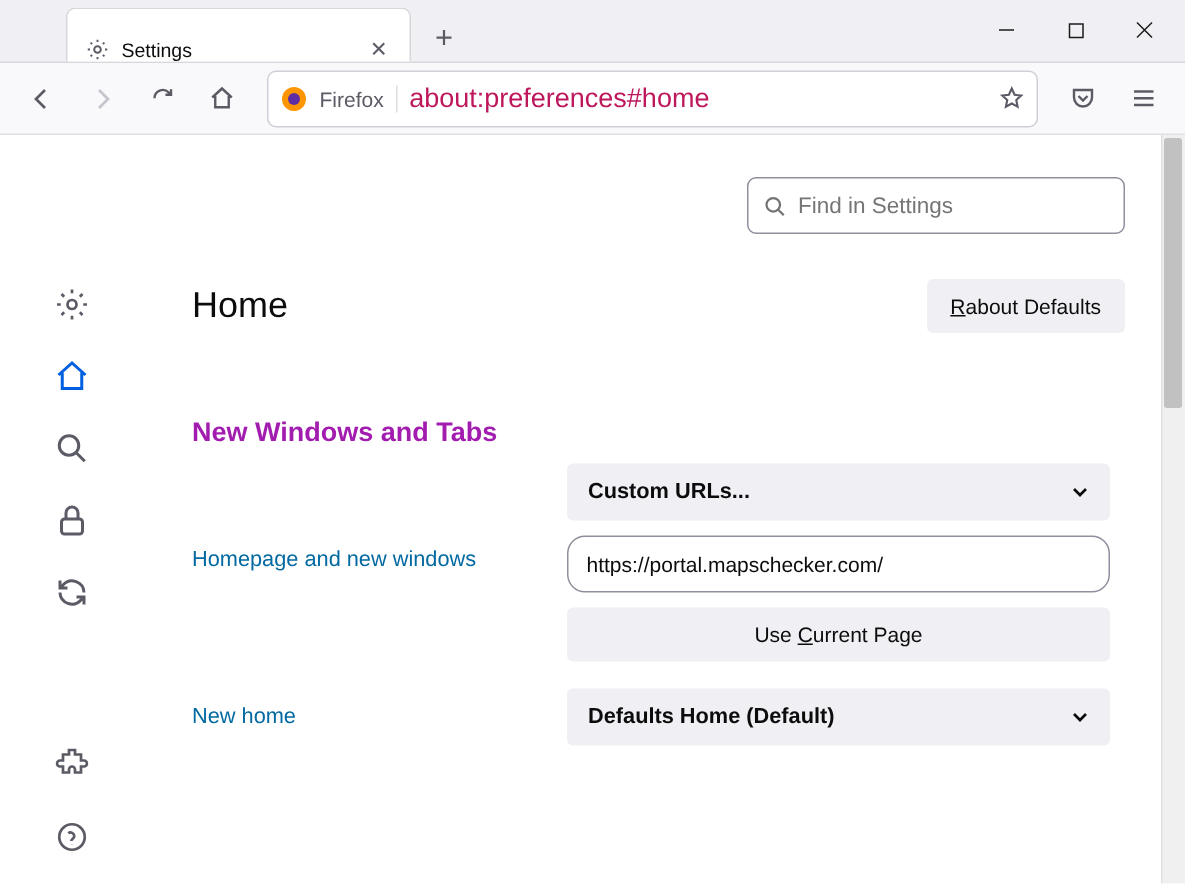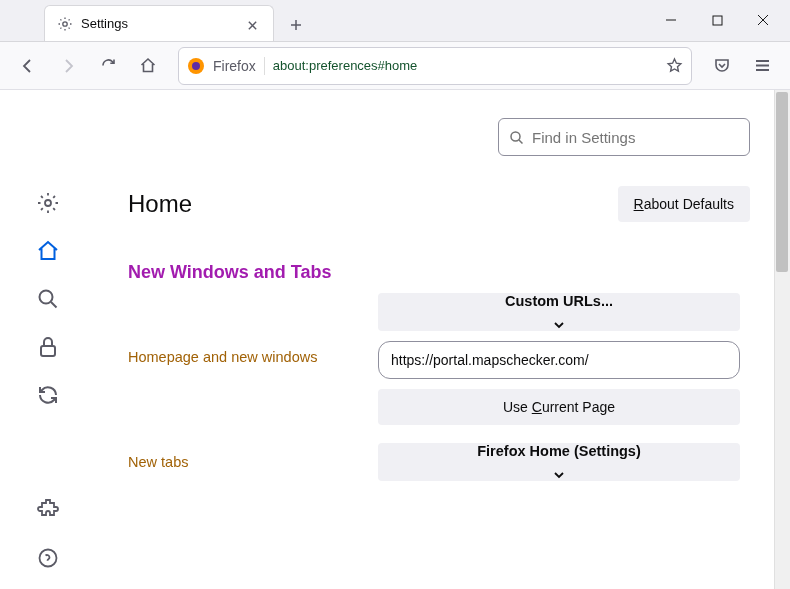--- a/index.html
+++ b/index.html
@@ -1,57 +1,57 @@
 <!DOCTYPE html>
 <html><head>
   <meta charset="utf-8">
   <style>
     * { margin: 0; padding: 0; box-sizing: border-box; font-family: "Segoe UI", Arial, sans-serif; }
     body { width: 790px; height: 589px; background: #fff; overflow: hidden; position: relative; }
 
     
     .titlebar { height: 42px; background: #f0f0f4; display: flex; align-items: flex-end; border-bottom: 1px solid #d7d7db; }
     .tab-strip { display: flex; align-items: flex-end; padding-left: 44px; flex: 1; }
-    .tab { display: flex; align-items: flex-start; height: 36px; min-width: 230px; background: #fff; border-radius: 6px 6px 0 0; border: 1px solid #d7d7db; border-bottom: none; padding: 10px 12px; gap: 8px; position: relative; }
+    .tab { display: flex; align-items: flex-end; height: 36px; min-width: 230px; background: #fff; border-radius: 6px 6px 0 0; border: 1px solid #d7d7db; border-bottom: none; padding: 0 12px; gap: 8px; position: relative; }
     .tab .favicon { width: 16px; height: 16px; color: #5b5b66; }
     .tab .title { font-size: 13px; color: #0c0c0d; flex: 1; }
     .tab .close { width: 18px; height: 18px; display: flex; align-items: center; justify-content: center; color: #5b5b66; border-radius: 3px; }
     .newtab { width: 32px; height: 32px; margin-left: 6px; display: flex; align-items: center; justify-content: center; color: #5b5b66; border-radius: 4px; }
     .window-controls { display: flex; padding-right: 4px; }
     .win-btn { width: 46px; height: 42px; display: flex; align-items: center; justify-content: center; color: #1b1b1b; }
 
     
     .navbar { height: 48px; background: #f9f9fb; display: flex; align-items: center; padding: 0 10px; gap: 4px; border-bottom: 1px solid #e0e0e6; }
     .nav-btn { width: 36px; height: 36px; display: flex; align-items: center; justify-content: center; color: #5b5b66; border-radius: 4px; }
     .nav-btn.disabled { color: #c4c4cc; }
     .urlbar { flex: 1; height: 36px; background: #fff; border: 1px solid #cfcfd8; border-radius: 6px; display: flex; align-items: center; padding: 18px 8px; margin: 0 8px; gap: 8px; }
     .urlbar .fx { width: 18px; height: 18px; }
     .urlbar .identity { font-size: 14px; color: #5b5b66; }
     .urlbar .sep { width: 1px; height: 18px; background: #ddd; }
-    .urlbar .addr { font-size: 13px; color: #14532d; flex: 1; }
+    .urlbar .addr { font-size: 18px; color: #be185d; flex: 1; }
     .urlbar .star { color: #5b5b66; }
 
     
     .content { display: flex; height: calc(589px - 90px); position: relative; }
     .sidebar { width: 96px; padding-top: 100px; display: flex; flex-direction: column; align-items: center; gap: 22px; }
     .side-item { width: 26px; height: 26px; color: #5b5b66; display: flex; align-items: center; justify-content: center; border-radius: 4px; }
     .side-item.active { color: #0060df; }
     .main { flex: 1; padding: 28px 40px 0 32px; position: relative; }
     .search-wrap { display: flex; justify-content: flex-end; margin-bottom: 30px; }
     .search-box { width: 252px; height: 38px; border: 1px solid #8f8f9d; border-radius: 6px; display: flex; align-items: center; padding: 0 10px; gap: 8px; color: #737373; }
     .search-box input { border: none; outline: none; font-size: 15px; flex: 1; background: transparent; color: #14532d; }
-    .heading-row { display: flex; align-items: center; justify-content: space-between; margin-bottom: 40px; }
+    .heading-row { display: flex; align-items: center; justify-content: space-between; margin-bottom: 56px; }
     .page-title { font-size: 24px; font-weight: 400; color: #0c0c0d; }
     .btn { height: 36px; padding: 0 16px; background: #f0f0f4; border: none; border-radius: 4px; font-size: 14px; color: #0c0c0d; cursor: pointer; }
     .section-title { font-size: 18px; font-weight: 600; color: #a21caf; margin-bottom: 10px; }
     .section-desc { font-size: 14.5px; color: #0c0c0d; margin-bottom: 36px; line-height: 1.5; }
     .form-row { display: flex; align-items: center; gap: 20px; margin-bottom: 12px; }
-    .form-label { width: 230px; font-size: 14.5px; color: #a16207; }
+    .form-label { width: 230px; font-size: 14.5px; color: #0369a1; }
     .form-control-col { flex: 1; display: flex; flex-direction: column; gap: 10px; max-width: 362px; }
-    .dropdown { height: 38px; background: #f0f0f4; border: none; border-radius: 4px; display: flex; align-items: center; justify-content: space-between; padding: 0 14px; font-size: 14.5px; color: #0c0c0d; font-weight: 600; flex-direction: column; }
+    .dropdown { height: 38px; background: #f0f0f4; border: none; border-radius: 4px; display: flex; align-items: center; justify-content: space-between; padding: 0 14px; font-size: 14.5px; color: #0c0c0d; font-weight: 600; }
     .text-input { height: 38px; border: 1px solid #8f8f9d; border-radius: 12px; padding: 0 12px; font-size: 14px; color: #0c0c0d; outline: none; }
     .btn-row { display: flex; gap: 10px; }
     .btn-row .btn { flex: 1; font-weight: 500; }
 
     
     .scroll-track { position: absolute; right: 0; top: 0; width: 16px; height: 499px; background: #f0f0f0; border-left: 1px solid #e0e0e0; }
     .scroll-thumb { position: absolute; right: 2px; width: 12px; height: 180px; top: 2px; background: #c1c1c1; border-radius: 2px; }
 
     svg { display: block; }
   </style>
@@ -226,24 +226,24 @@
           </span>
         </div>
         <input class="text-input" value="https://portal.mapschecker.com/" style="">
         <div class="btn-row">
           <button class="btn">Use <span style="text-decoration:underline">C</span>urrent Page</button>
         </div>
       </div>
     </div>
 
     <div class="form-row" style="margin-top:18px">
-      <div class="form-label">New tabs</div>
+      <div class="form-label">New home</div>
       <div class="form-control-col">
         <div class="dropdown">
-          <span>Firefox Home (Settings)</span>
+          <span>Defaults Home (Default)</span>
           <span>
             <svg width="12" height="12" viewBox="0 0 12 12" fill="none" stroke="currentColor" stroke-width="1.8">
                 <path d="M2 4l4 4 4-4"></path>
               </svg>
           </span>
         </div>
       </div>
     </div>
   </div>
 

